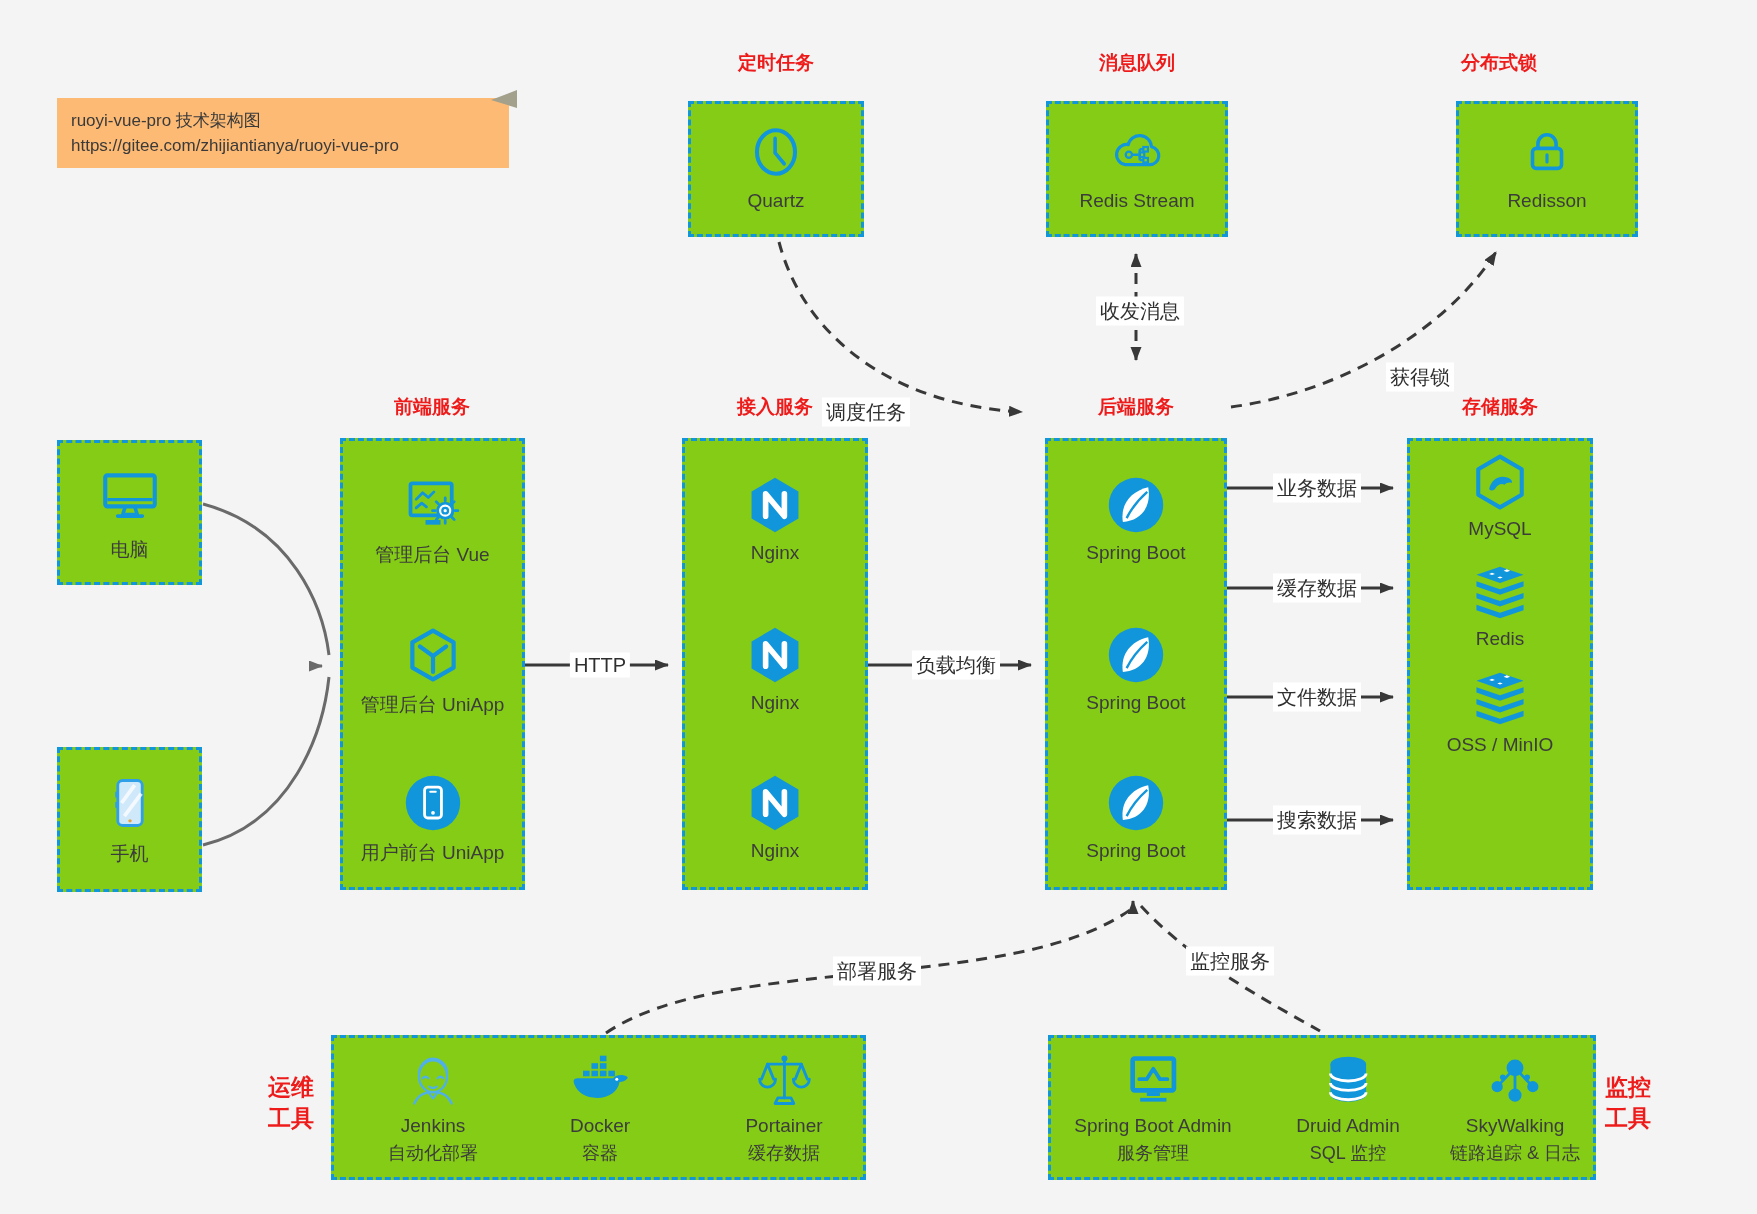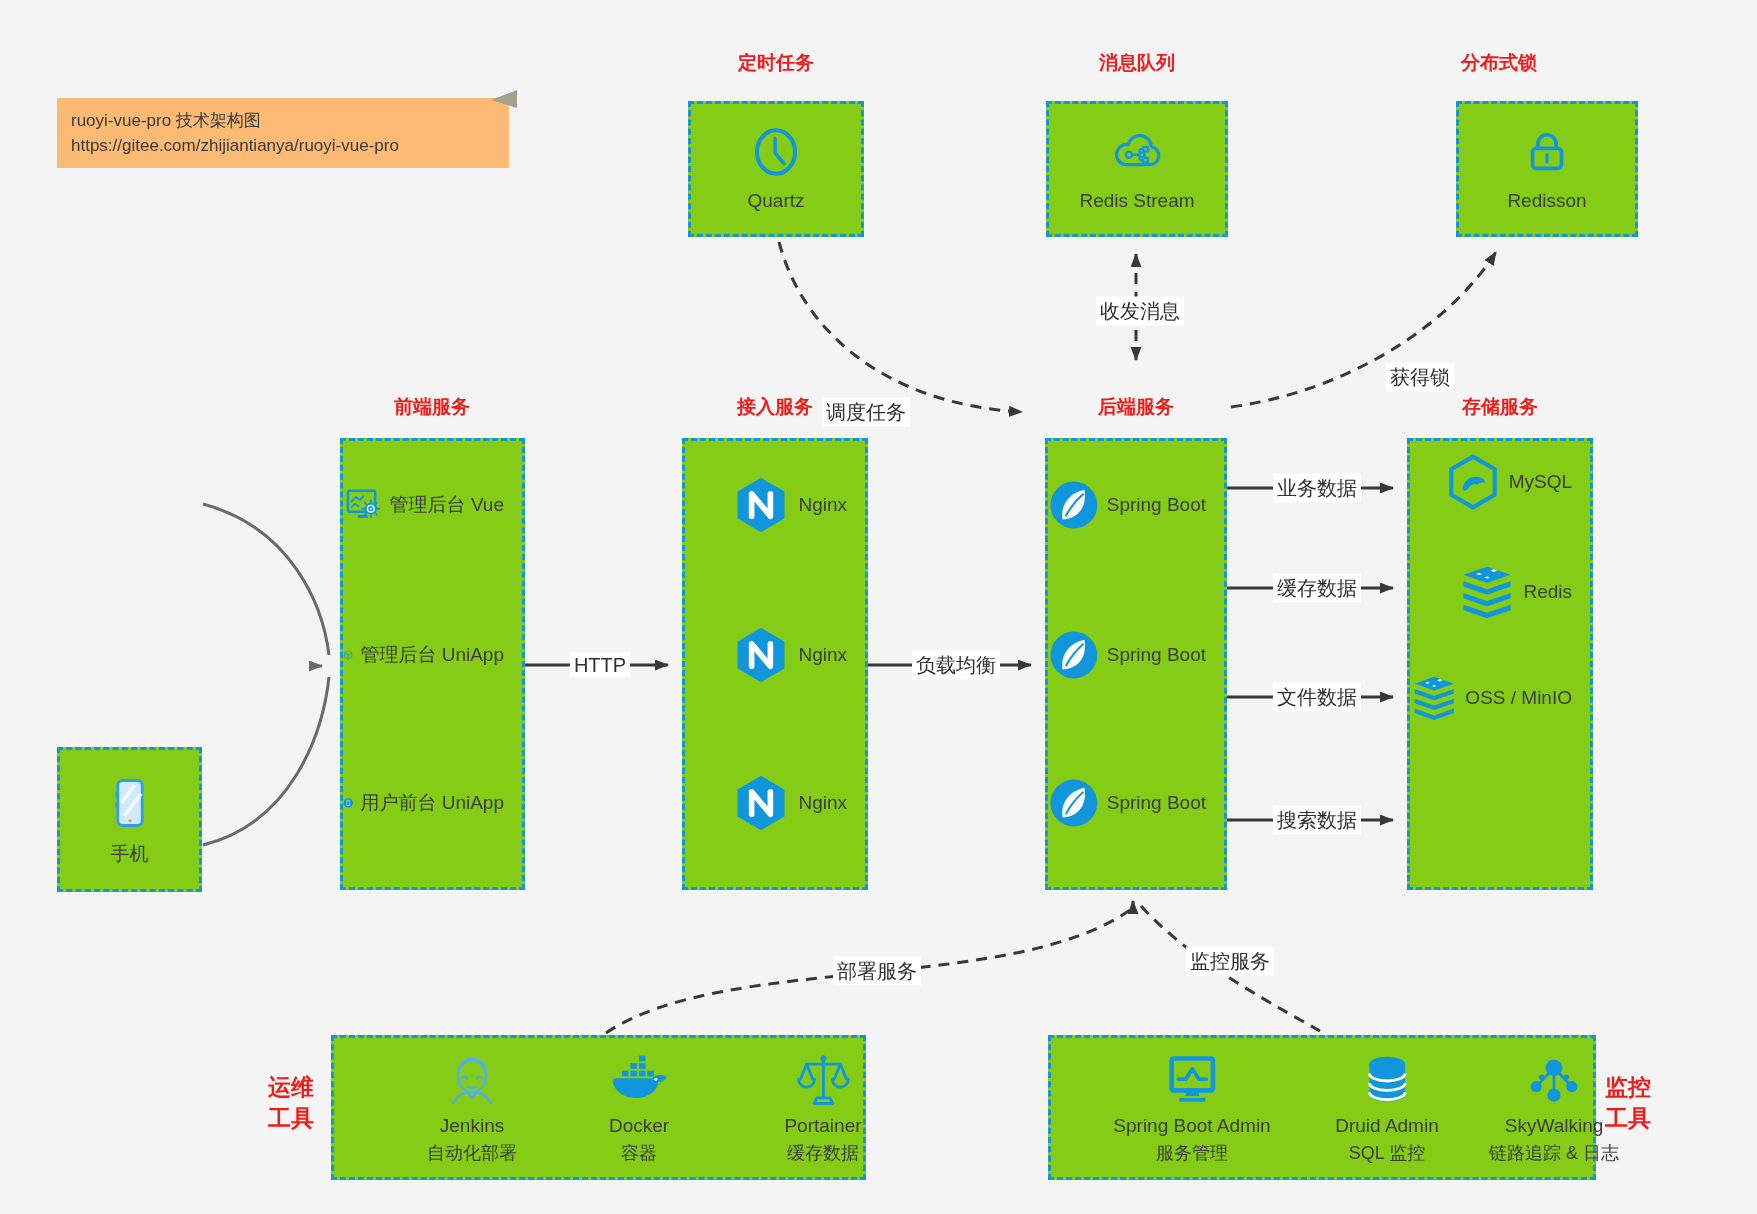--- a/index.html
+++ b/index.html
@@ -5,22 +5,22 @@
   html,body{margin:0;padding:0;background:#f4f4f5;}
   #canvas{position:relative;width:1757px;height:1214px;background:#f4f4f5;overflow:hidden;
           font-family:"Liberation Sans","DejaVu Sans",sans-serif;}
   svg.layer{position:absolute;left:0;top:0;z-index:1;}
   .box{position:absolute;background:#84cc16;border:3px dashed #1296db;box-sizing:border-box;z-index:2;}
   .topbox{display:flex;flex-direction:column;align-items:center;justify-content:center;gap:9px;padding-bottom:4px;}
   .clientbox{display:flex;flex-direction:column;align-items:center;justify-content:center;gap:8px;}
   .coltitle{position:absolute;transform:translateX(-50%);font-size:19px;font-weight:bold;color:#ee1b1b;
             white-space:nowrap;z-index:3;}
   .itemlabel{font-size:19px;color:#3c3c3c;white-space:nowrap;}
-  .node{position:absolute;left:0;right:18px;display:flex;flex-direction:row;align-items:center;gap:7px;justify-content:flex-end;}
-  .bnode{position:absolute;top:13px;transform:translateX(-50%);display:flex;flex-direction:column;align-items:center;gap:3px;margin-left:39px;}
+  .node{position:absolute;left:0;right:0;display:flex;flex-direction:column;align-items:center;gap:7px;}
+  .bnode{position:absolute;top:13px;transform:translateX(-50%);display:flex;flex-direction:column;align-items:center;gap:3px;}
   .bname{font-size:19px;color:#3c3c3c;line-height:24px;white-space:nowrap;}
   .bdesc{font-size:18px;color:#3c3c3c;line-height:24px;white-space:nowrap;}
   .chip{position:absolute;transform:translate(-50%,-50%);background:#fff;padding:1px 4px;font-size:20px;
         color:#2f2f2f;white-space:nowrap;z-index:3;}
   .sidelabel{position:absolute;transform:translateX(-50%);font-size:23px;font-weight:bold;color:#ee1b1b;
              text-align:center;line-height:31px;z-index:3;white-space:nowrap;}
   .note{position:absolute;left:57px;top:98px;width:452px;height:70px;background:#fdba74;
         box-sizing:border-box;padding:10px 0 0 14px;font-size:17px;color:#3a3a3a;line-height:25px;z-index:3;}
   .note-fold{position:absolute;right:-8px;top:-8px;width:26px;height:18px;background:#a3a08b;
              clip-path:polygon(0 55%,100% 0,100% 100%);}
@@ -237,20 +237,26 @@
       </svg>
     <div class="itemlabel">Redis Stream</div>
   </div>
   <div class="box topbox" style="left:1456px;top:101px;width:182px;height:136px">
     <svg class="icon" width="58" height="58" viewBox="0 0 64 64">
         <use href="#i-lock"></use>
       </svg>
     <div class="itemlabel">Redisson</div>
   </div>
 
+  <div class="box clientbox" style="left:57px;top:440px;width:145px;height:145px">
+    <svg class="icon" width="66" height="66" viewBox="0 0 64 64">
+        <use href="#i-pc"></use>
+      </svg>
+    <div class="itemlabel">电脑</div>
+  </div>
   <div class="box clientbox" style="left:57px;top:747px;width:145px;height:145px">
     <svg class="icon" width="60" height="60" viewBox="0 0 64 64">
         <use href="#i-phone"></use>
       </svg>
     <div class="itemlabel">手机</div>
   </div>
 
   <div class="coltitle" style="left:432px;top:394px">前端服务</div>
   <div class="coltitle" style="left:775px;top:394px">接入服务</div>
   <div class="coltitle" style="left:1136px;top:394px">后端服务</div>

